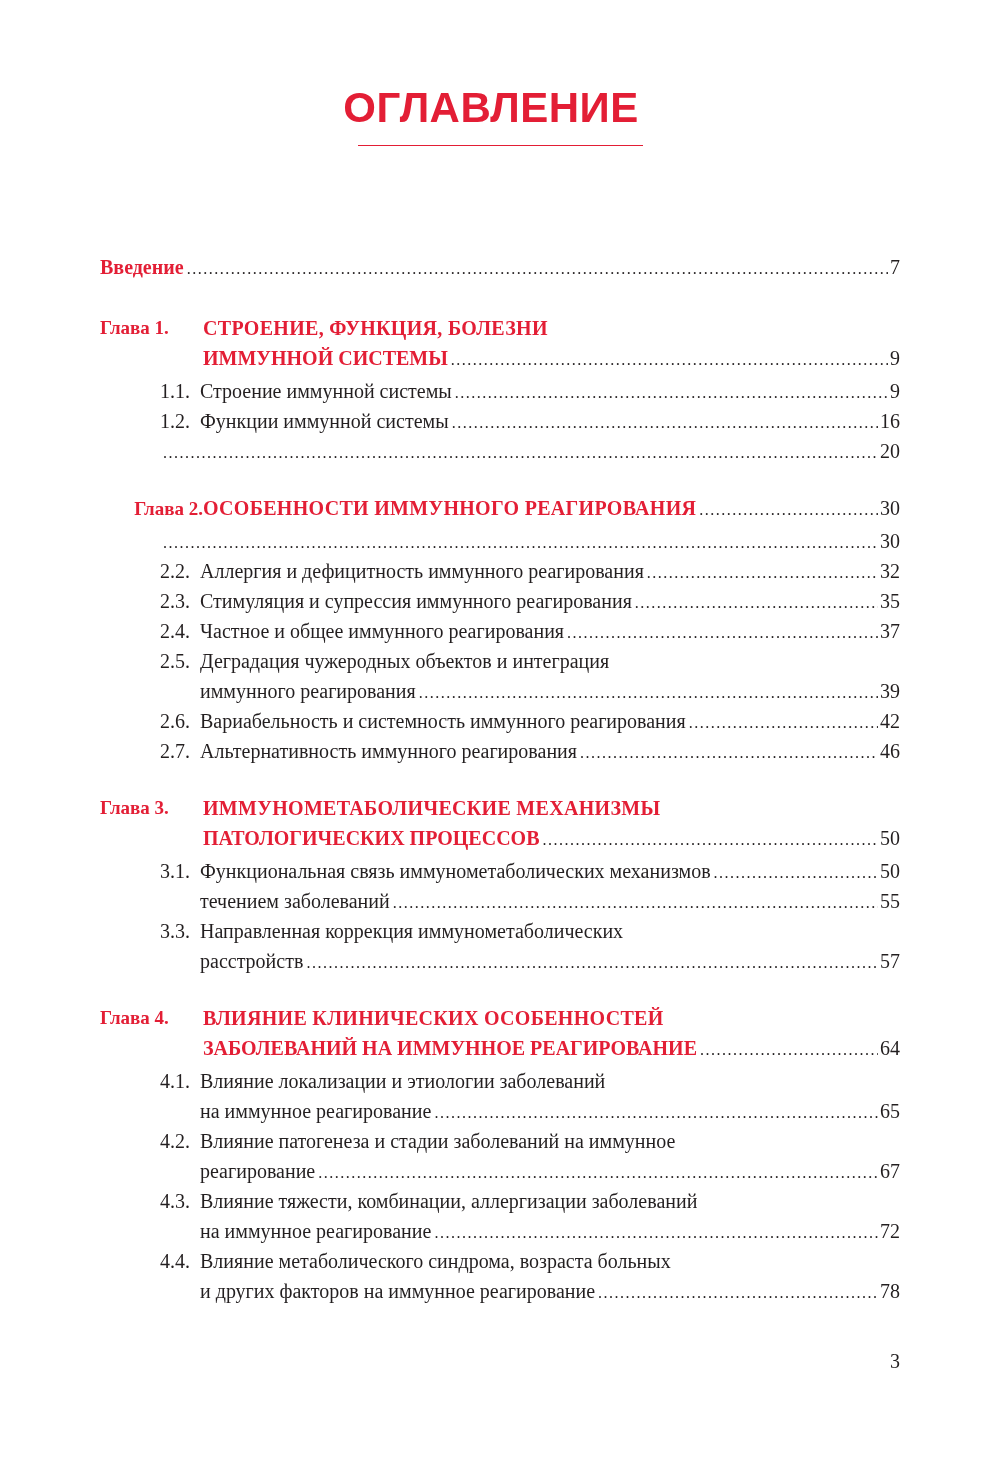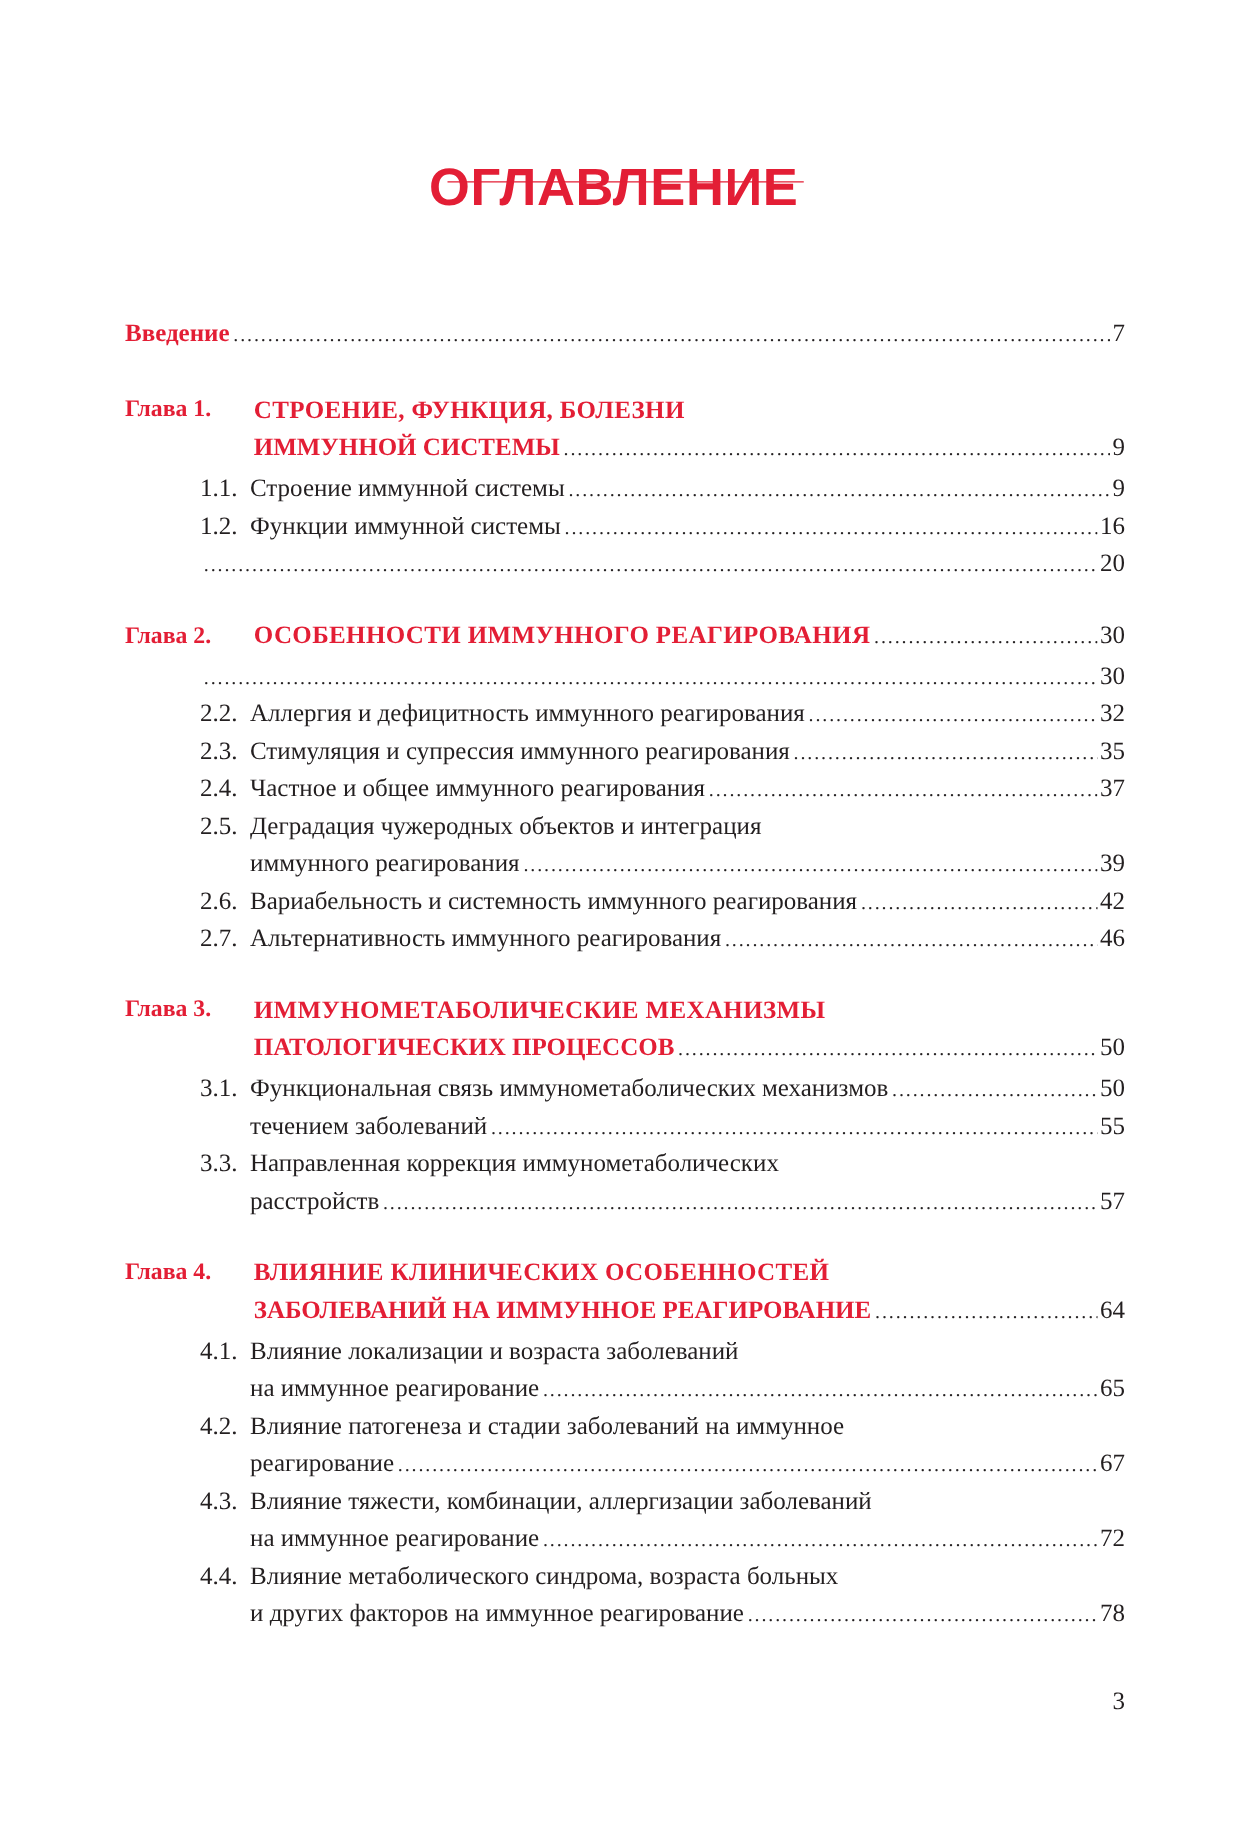--- a/index.html
+++ b/index.html
@@ -20,21 +20,20 @@
       top: 78px;
       left: 0;
       width: 982px;
       text-align: center;
       font-family: "Liberation Sans", sans-serif;
       font-weight: bold;
       font-size: 42px;
       letter-spacing: 0.5px;
       color: #e31e35;
       line-height: 60px;
-      margin-top: 42px;
     }
     .title-rule {
       position: absolute;
       top: 145px;
       left: 358px;
       width: 285px;
       height: 0;
       border-top: 1.5px solid #e31e35;
     }
     .toc {
@@ -61,21 +60,21 @@
       font-size: 16px;
     }
     .line .dots::before {
       content: "........................................................................................................................................................................................................................................";
     }
     .line .page {
       flex: 0 0 auto;
       text-align: right;
       min-width: 10px;
     }
-    .red { color: #e31e35; font-weight: bold; }
+    .red { color: #e31e35; font-weight: bold; text-align: right; }
     .intro { margin-bottom: 31px; }
     .chapter { margin-bottom: 6px; }
     .chapter .row {
       display: flex;
       height: 30px;
       line-height: 30px;
       font-size: 20px;
     }
     .chapter .label {
       width: 103px;
@@ -244,21 +243,21 @@
       <span class="ch-title">ВЛИЯНИЕ КЛИНИЧЕСКИХ ОСОБЕННОСТЕЙ</span>
     </div>
     <div class="line indent">
       <span class="text red">ЗАБОЛЕВАНИЙ НА ИММУННОЕ РЕАГИРОВАНИЕ</span>
       <span class="dots"></span>
       <span class="page">64</span>
     </div>
     <div class="sections">
       <div class="section">
         <div class="line">
-          <span class="text"><span class="num">4.1.</span><span>Влияние локализации и возраста заболеваний</span></span>
+          <span class="text"><span class="num">4.1.</span><span>Влияние локализации и этиологии заболеваний</span></span>
         </div>
         <div class="line cont">
           <span class="text">на иммунное реагирование</span>
           <span class="dots"></span>
           <span class="page">65</span>
         </div>
       </div>
       <div class="section">
         <div class="line">
           <span class="text"><span class="num">4.2.</span><span>Влияние патогенеза и стадии заболеваний на иммунное</span></span>

